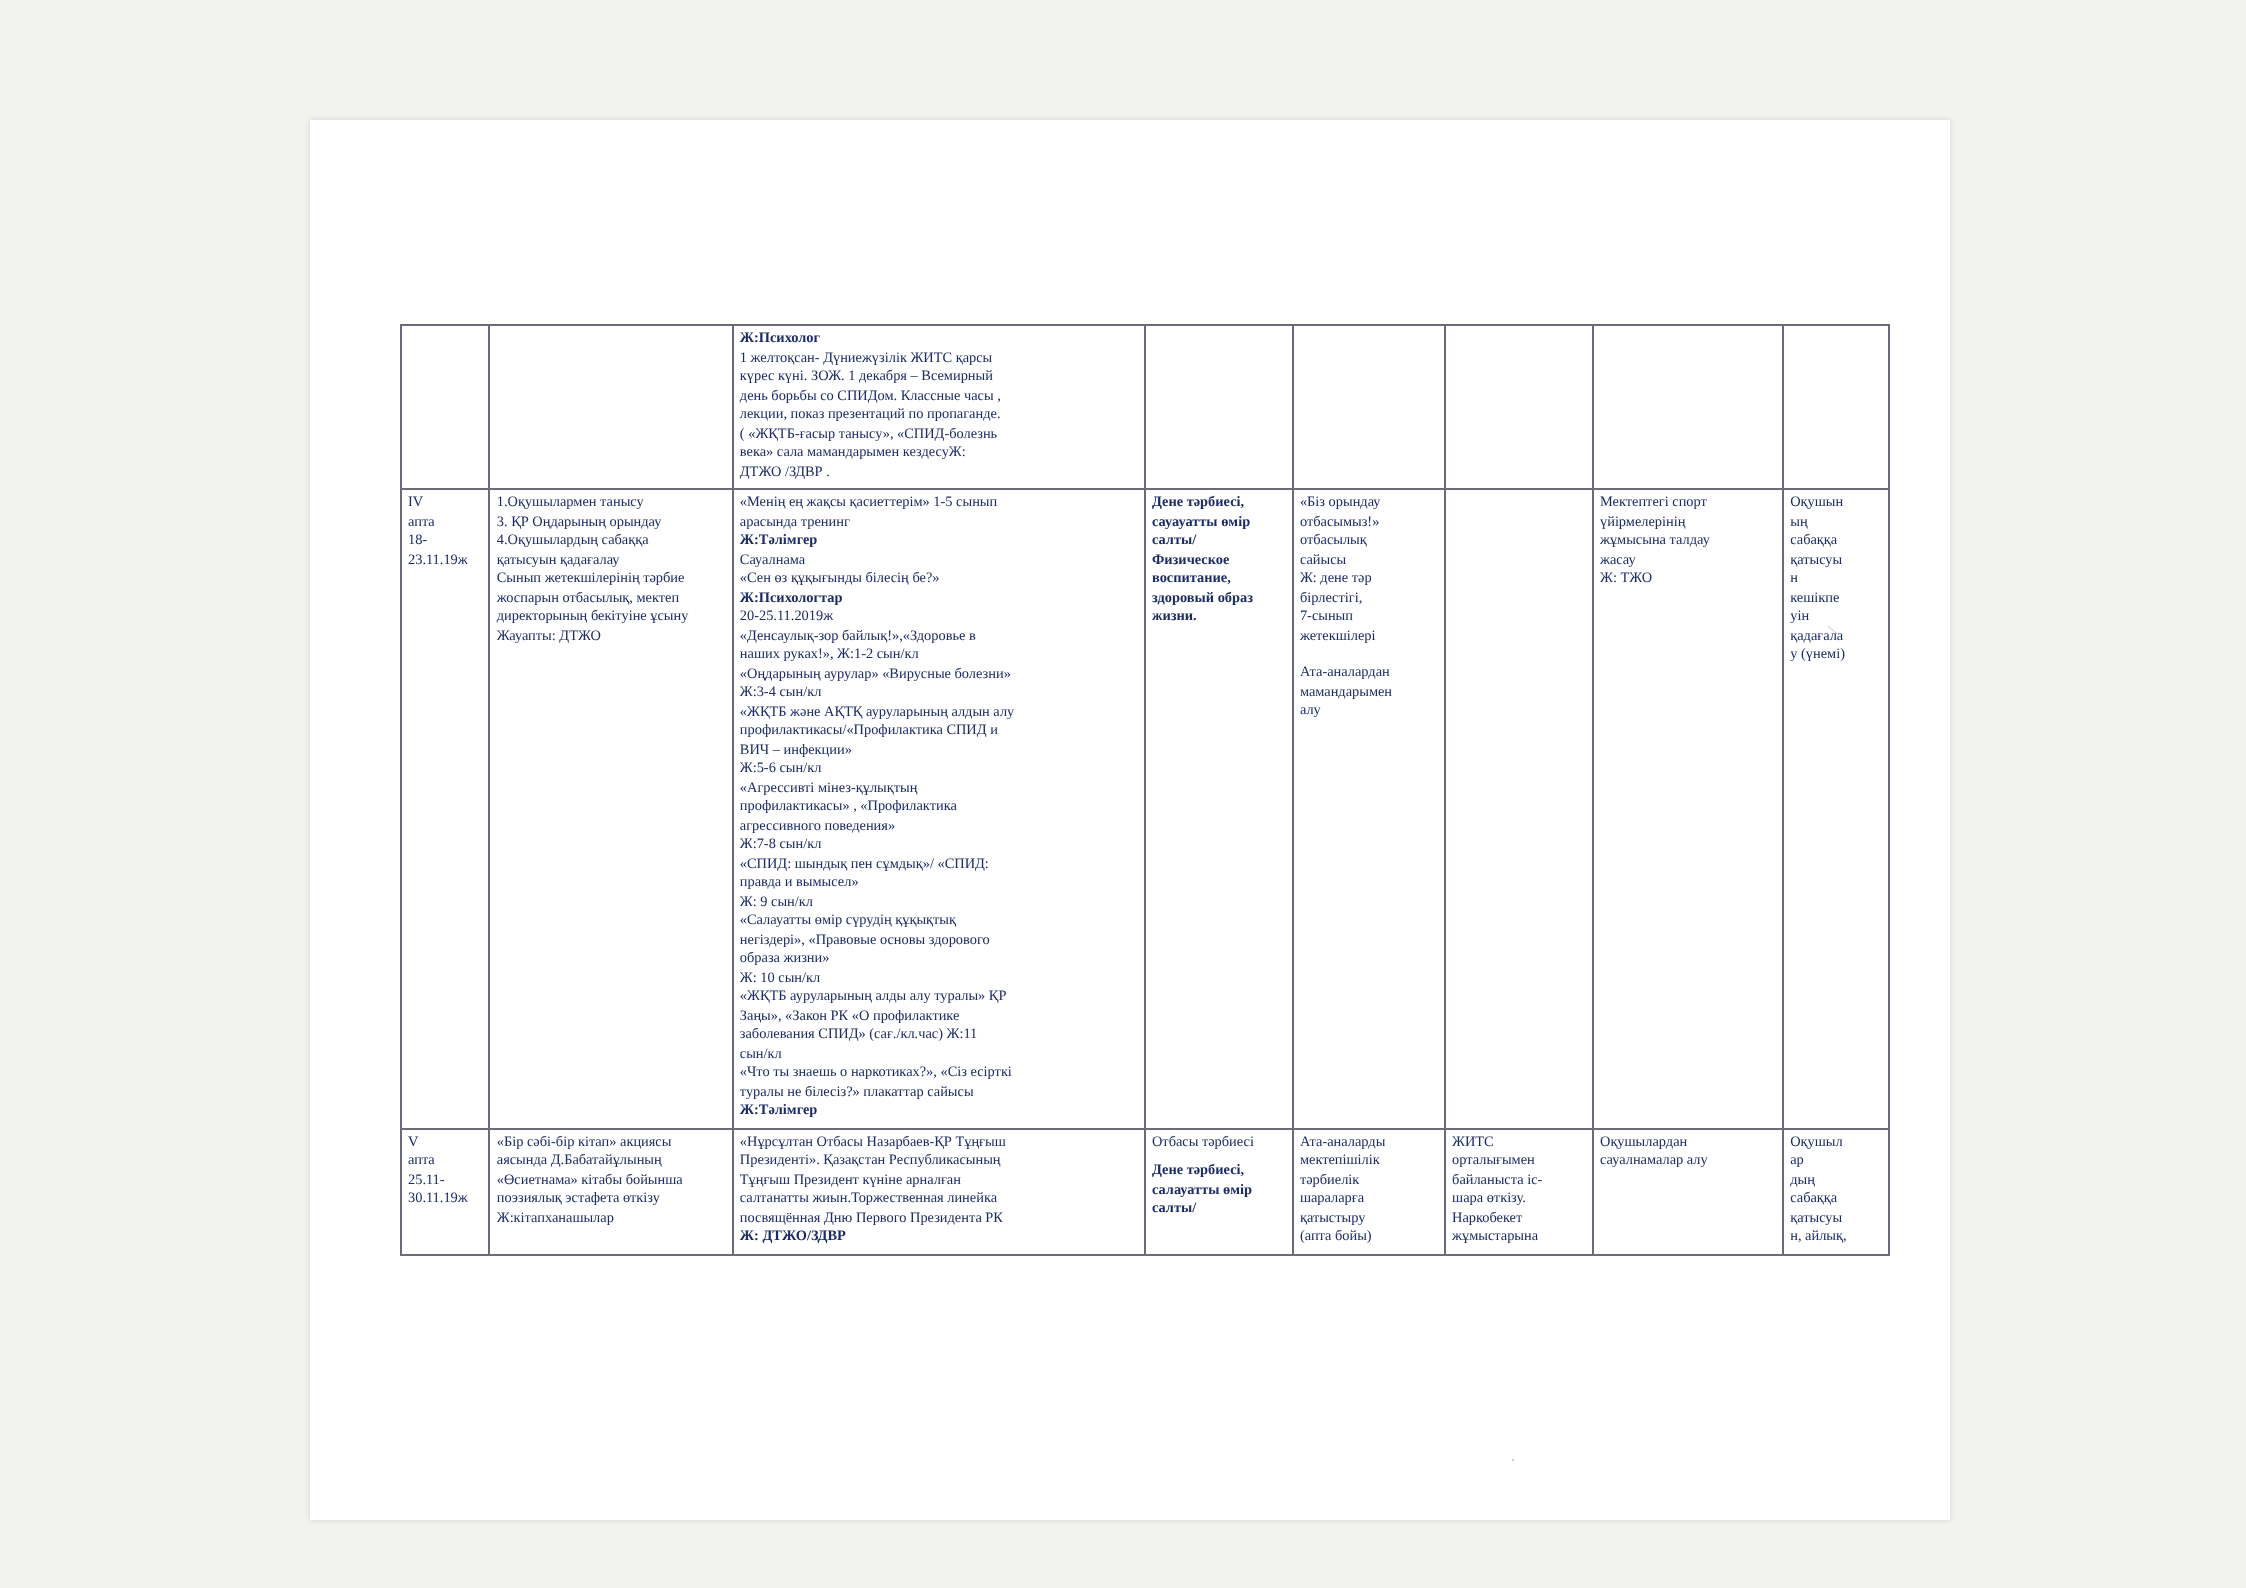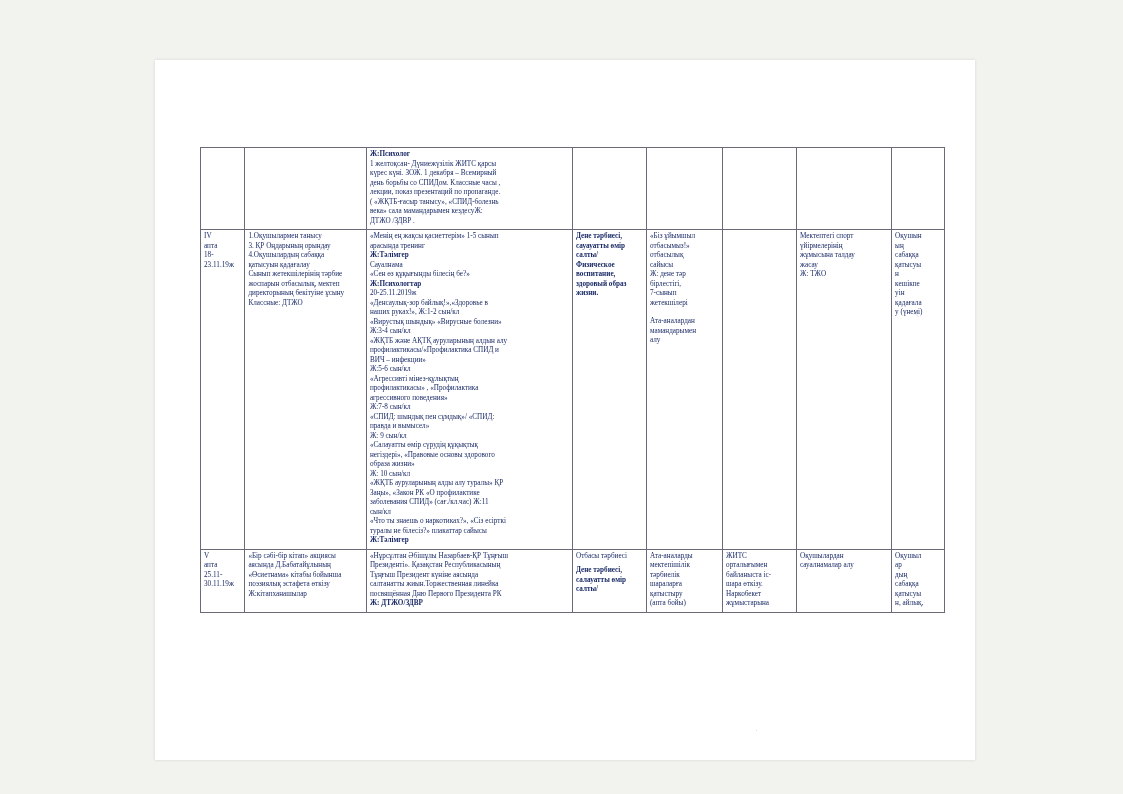--- a/index.html
+++ b/index.html
@@ -20,21 +20,21 @@
     left: 155px;
     top: 60px;
     width: 820px;
     height: 700px;
     background: #ffffff;
     box-shadow: 0 0 3px rgba(0,0,0,0.12);
   }
   table.doc {
     position: absolute;
     left: 45px;
-    top: 87px;
+    top: 102px;
     width: 745px;
     border-collapse: collapse;
     table-layout: fixed;
     color: #1b2b66;
     font-size: 7.2px;
     line-height: 1.32;
   }
   table.doc td {
     border: 1px solid #6a6a78;
     vertical-align: top;
@@ -106,33 +106,33 @@
             <span class="line">23.11.19ж</span>
           </td>
           <td class="c1">
             <span class="line">1.Оқушылармен танысу</span>
             <span class="line">3. ҚР Оңдарының орындау</span>
             <span class="line">4.Оқушылардың сабаққа</span>
             <span class="line">қатысуын  қадағалау</span>
             <span class="line">Сынып жетекшілерінің тәрбие</span>
             <span class="line">жоспарын отбасылық, мектеп</span>
             <span class="line">директорының бекітуіне ұсыну</span>
-            <span class="line">Классные: ДТЖО</span>
+            <span class="line">Жауапты: ДТЖО</span>
           </td>
           <td class="c2">
             <span class="line">«Менің ең жақсы қасиеттерім» 1-5 сынып</span>
             <span class="line">арасында тренинг</span>
             <span class="line bold">Ж:Тәлімгер</span>
             <span class="line">Сауалнама</span>
             <span class="line">«Сен өз құқығынды білесің бе?»</span>
             <span class="line bold">Ж:Психологтар</span>
             <span class="line">20-25.11.2019ж</span>
             <span class="line">«Денсаулық-зор байлық!»,«Здоровье в</span>
             <span class="line">наших руках!», Ж:1-2 сын/кл</span>
-            <span class="line">«Вирустық шындық» «Вирусные болезни»</span>
+            <span class="line">«Оңдарының аурулар» «Вирусные болезни»</span>
             <span class="line">Ж:3-4 сын/кл</span>
             <span class="line">«ЖҚТБ және АҚТҚ ауруларының алдын алу</span>
             <span class="line">профилактикасы/«Профилактика СПИД и</span>
             <span class="line">ВИЧ – инфекции»</span>
             <span class="line">Ж:5-6 сын/кл</span>
             <span class="line">«Агрессивті мінез-құлықтың</span>
             <span class="line">профилактикасы» , «Профилактика</span>
             <span class="line">агрессивного поведения»</span>
             <span class="line">Ж:7-8 сын/кл</span>
             <span class="line">«СПИД: шындық пен сұмдық»/ «СПИД:</span>
@@ -153,21 +153,21 @@
           <td class="c3">
             <span class="line bold">Дене тәрбиесі,</span>
             <span class="line bold">сауауатты өмір</span>
             <span class="line bold">салты/</span>
             <span class="line bold">Физическое</span>
             <span class="line bold">воспитание,</span>
             <span class="line bold">здоровый образ</span>
             <span class="line bold">жизни.</span>
           </td>
           <td class="c4">
-            <span class="line">«Біз ұйымшыл</span>
+            <span class="line">«Біз орындау</span>
             <span class="line">отбасымыз!»</span>
             <span class="line">отбасылық</span>
             <span class="line">сайысы</span>
             <span class="line">Ж: дене тәр</span>
             <span class="line">бірлестігі,</span>
             <span class="line">7-сынып</span>
             <span class="line">жетекшілері</span>
             <span class="gap"></span>
             <span class="line">Ата-аналардан</span>
             <span class="line">мамандарымен</span>
@@ -202,23 +202,23 @@
             <span class="line">30.11.19ж</span>
           </td>
           <td class="c1">
             <span class="line">«Бір сәбі-бір кітап» акциясы</span>
             <span class="line">аясында Д.Бабатайұлының</span>
             <span class="line">«Өсиетнама» кітабы бойынша</span>
             <span class="line">поэзиялық эстафета өткізу</span>
             <span class="line">Ж:кітапханашылар</span>
           </td>
           <td class="c2">
-            <span class="line">«Нұрсұлтан Әбішұлы Назарбаев-ҚР Тұңғыш</span>
+            <span class="line">«Нұрсұлтан Отбасы Назарбаев-ҚР Тұңғыш</span>
             <span class="line">Президенті». Қазақстан Республикасының</span>
-            <span class="line">Тұңғыш Президент күніне аясында</span>
+            <span class="line">Тұңғыш Президент күніне арналған</span>
             <span class="line">салтанатты  жиын.Торжественная линейка</span>
             <span class="line">посвящённая  Дню Первого Президента РК</span>
             <span class="line bold">Ж: ДТЖО/ЗДВР</span>
           </td>
           <td class="c3">
             <span class="line">Отбасы тәрбиесі</span>
             <span class="sp"></span>
             <span class="line bold">Дене тәрбиесі,</span>
             <span class="line bold">салауатты өмір</span>
             <span class="line bold">салты/</span>

